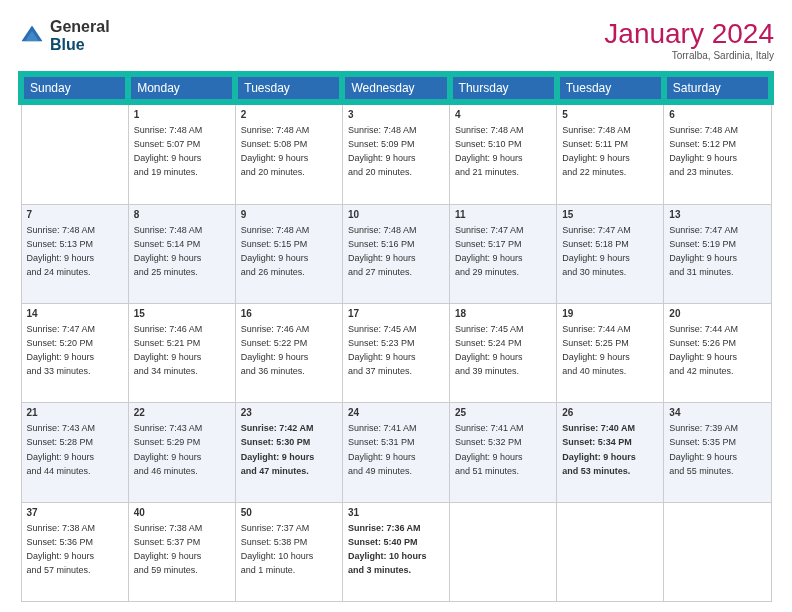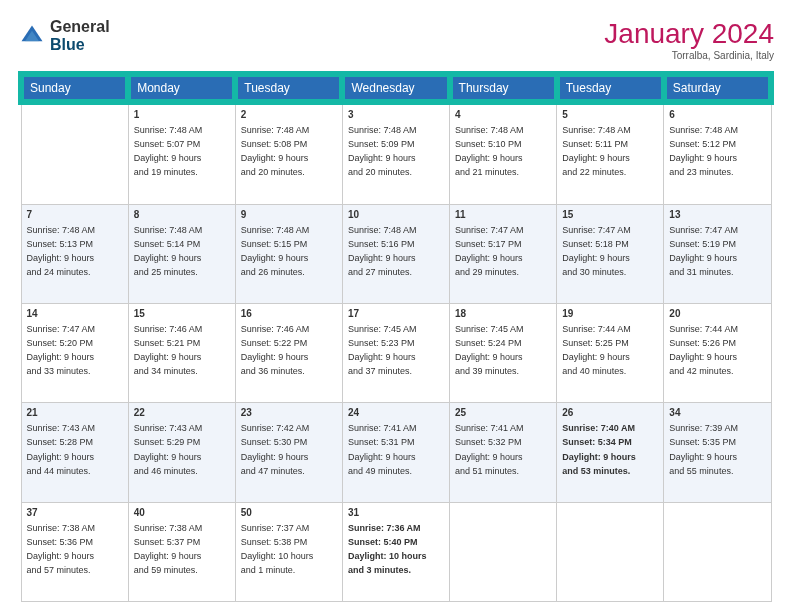--- a/index.html
+++ b/index.html
@@ -232,21 +232,21 @@
         </tr>
         <tr>
           <td><span class="day-number">21</span><span class="cell-content" style="white-space: pre-line;">Sunrise: 7:43 AM
 Sunset: 5:28 PM
 Daylight: 9 hours
 and 44 minutes.</span></td>
           <td><span class="day-number">22</span><span class="cell-content" style="white-space: pre-line;">Sunrise: 7:43 AM
 Sunset: 5:29 PM
 Daylight: 9 hours
 and 46 minutes.</span></td>
-          <td><span class="day-number">23</span><span class="cell-content" style="white-space: pre-line;">Sunrise: 7:42 AM
+          <td><span class="day-number">23</span><span class="cell-content" style="white-space: pre-line; font-weight: bold;">Sunrise: 7:42 AM
 Sunset: 5:30 PM
 Daylight: 9 hours
 and 47 minutes.</span></td>
           <td><span class="day-number">24</span><span class="cell-content" style="white-space: pre-line;">Sunrise: 7:41 AM
 Sunset: 5:31 PM
 Daylight: 9 hours
 and 49 minutes.</span></td>
           <td><span class="day-number">25</span><span class="cell-content" style="white-space: pre-line;">Sunrise: 7:41 AM
 Sunset: 5:32 PM
 Daylight: 9 hours

